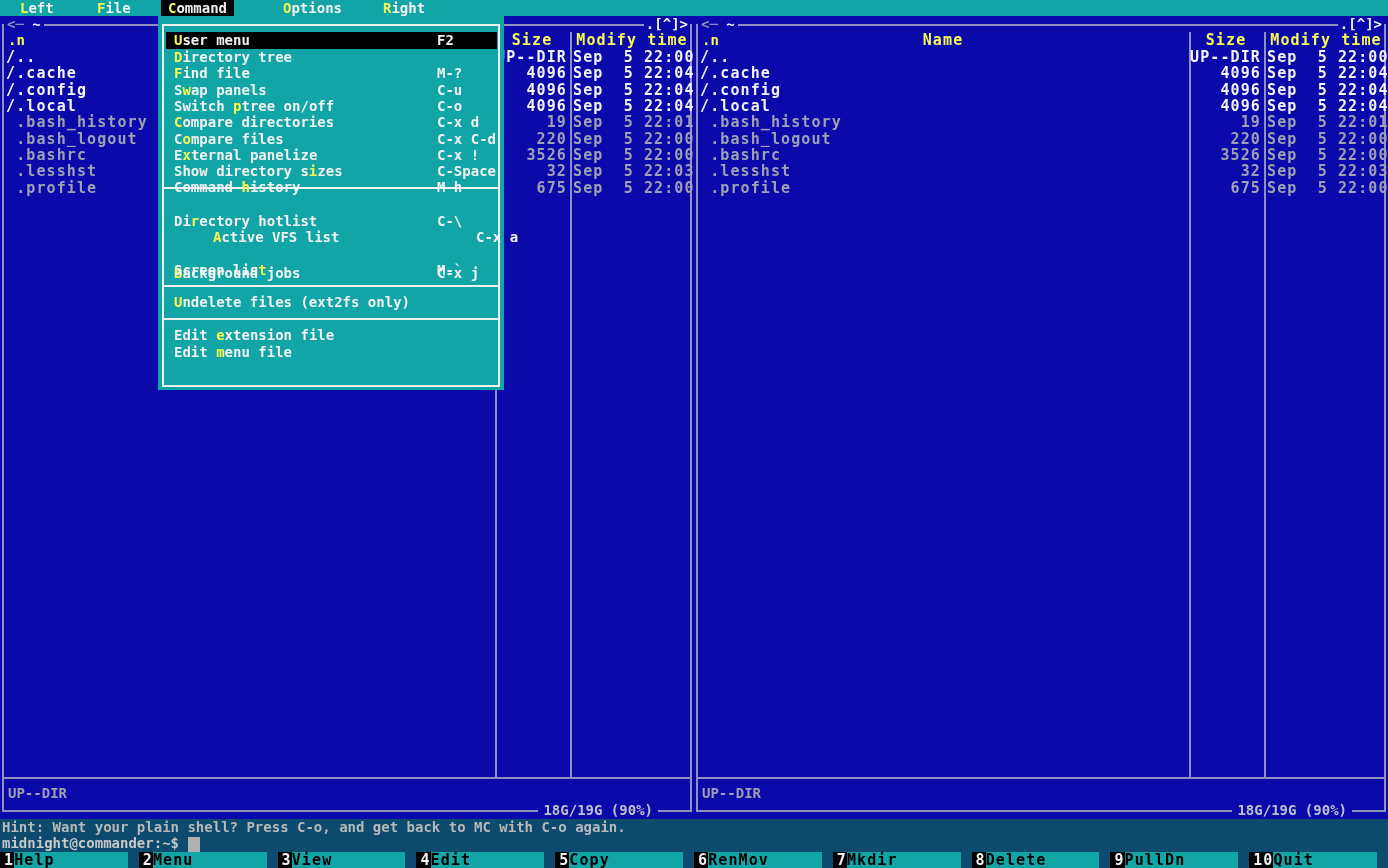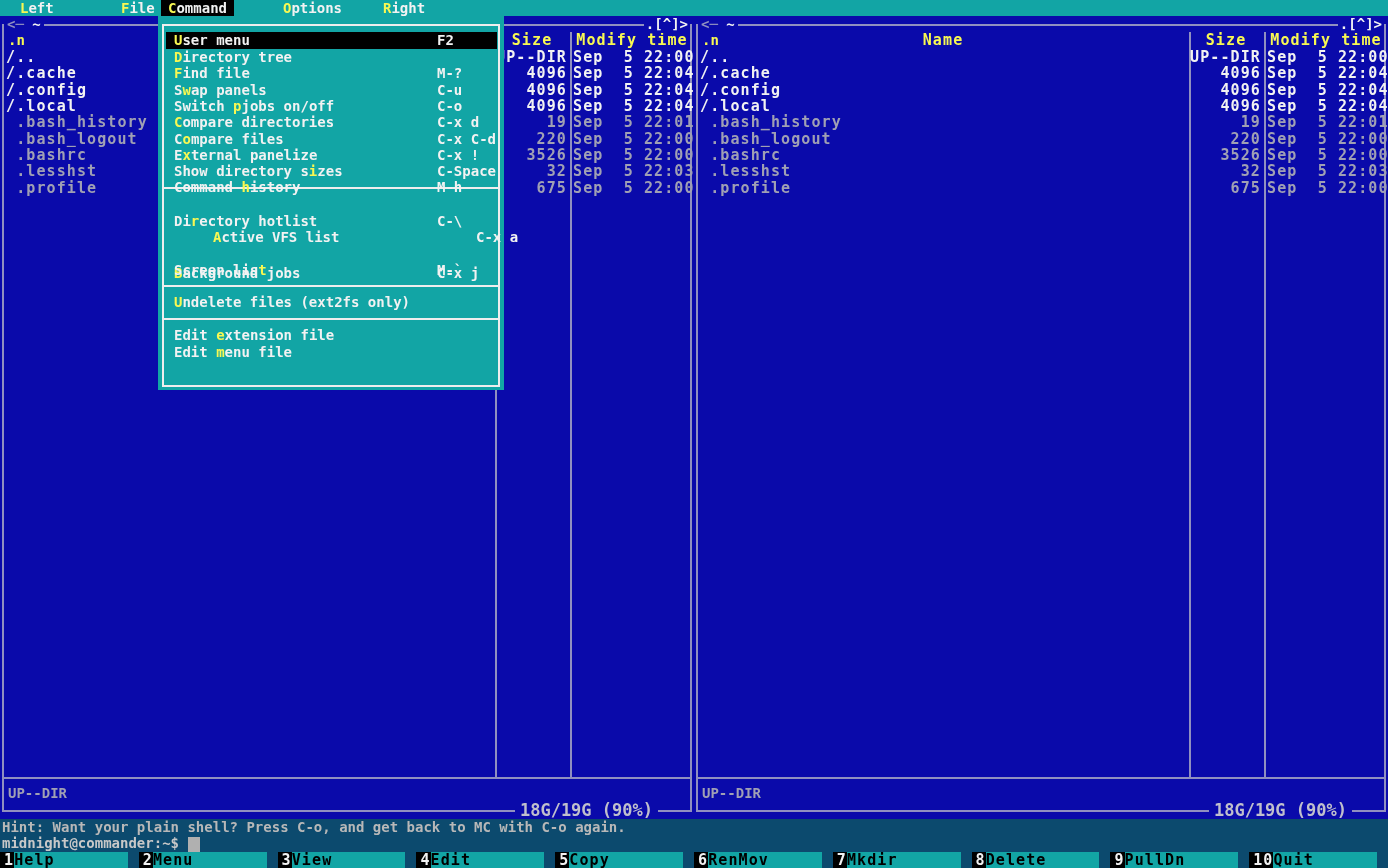--- a/index.html
+++ b/index.html
@@ -25,21 +25,21 @@
   .cornerlab{position:absolute;right:4px;top:0;height:17px;line-height:17px;background:var(--blue);
            font-size:14px;letter-spacing:0;padding:0 2px;color:var(--white);z-index:2;cursor:pointer}
   .hdr{position:absolute;height:17px;line-height:17px;color:var(--yellow);cursor:pointer}
   .prow{position:absolute;left:0;width:694px;height:16.4px;line-height:16.4px;white-space:pre;cursor:default}
   .f-name{position:absolute;left:6px;width:486px;overflow:hidden}
   .f-size{position:absolute;left:495px;width:72px;text-align:right}
   .f-time{position:absolute;left:573px;width:118px}
   .dir{color:var(--white)} .file{color:var(--gray)}
   .ministatus{position:absolute;left:8px;color:var(--gray);font-size:14px;letter-spacing:0;height:17px;line-height:17px}
   .disklab{position:absolute;right:36px;background:var(--blue);color:var(--disk);
-           font-size:17px;letter-spacing:0;height:17px;line-height:17px;padding:0 5px;z-index:2}
+           font-size:14px;letter-spacing:0;height:17px;line-height:17px;padding:0 5px;z-index:2}
   
   .dropdown{position:absolute;left:158px;top:16px;width:346px;height:374px;background:var(--teal);z-index:5;font-size:14px}
   .menu-border{position:absolute;left:4px;right:4px;top:8px;bottom:3px;border:2px solid var(--menuborder)}
   .menu-row{position:absolute;left:8px;width:331px;height:16.4px;line-height:16.4px;color:var(--white);cursor:pointer;white-space:pre}
   .menu-row.sel{background:var(--black)}
   .mi-label{position:absolute;left:8px}
   .mi-sc{position:absolute;left:271px}
   .menu-row .hot{color:var(--yellow)}
   .menu-sep{position:absolute;left:6px;width:334px;height:2px;background:var(--menuborder)}
   
@@ -51,21 +51,21 @@
   .fkey{width:138.8px;height:16.4px;display:flex;cursor:pointer;font-size:15px;letter-spacing:1.1px;line-height:16.4px}
   .fk-num{color:var(--white);padding-left:4px;background:var(--black)}
   .fk-label{flex:1;margin-right:11px;background:var(--teal);color:var(--black);overflow:hidden}
 </style>
 </head>
 <body>
 
 <div class="screen">
   <div id="menubar" class="menubar">
       <div class="mb-item" style="left: 13px;"><span class="hot">L</span><span>eft</span></div>
-      <div class="mb-item" style="left: 90px; margin-left: 24px;"><span class="hot">F</span><span>ile</span></div>
+      <div class="mb-item" style="left: 90px;"><span class="hot">F</span><span>ile</span></div>
       <div class="mb-item sel" style="left: 161px;"><span class="hot">C</span><span>ommand</span></div>
       <div class="mb-item" style="left: 276px;"><span class="hot">O</span><span>ptions</span></div>
       <div class="mb-item" style="left: 376px;"><span class="hot">R</span><span>ight</span></div>
     </div>
   <div id="panel-left" class="panel" style="left:0">
       <div class="pline" style="left: 2px; right: 3px; top: 8px; height: 2px;"></div>
       <div class="pline" style="left: 2px; right: 3px; top: 794px; height: 2px;"></div>
       <div class="pline" style="left: 2px; top: 8px; width: 2px; height: 788px;"></div>
       <div class="pline" style="left: 690px; top: 8px; width: 2px; height: 788px;"></div>
       <div class="pline" style="left: 2px; right: 3px; top: 761px; height: 2px;"></div>
@@ -114,21 +114,21 @@
       <div class="prow file" style="top: 163.77px;"><span class="f-name"> .profile</span><span class="f-size">675</span><span class="f-time">Sep  5 22:00</span></div>
       <div class="ministatus" style="top: 769px;">UP--DIR</div>
       <div class="disklab" style="top: 786px;">18G/19G (90%)</div>
     </div>
   <div id="dropdown" class="dropdown">
     <div class="menu-border"></div>
   <div class="menu-row sel" style="top: 16.377px;"><span class="mi-label"><span class="hot">U</span><span>ser menu</span></span><span class="mi-sc">F2</span></div>
       <div class="menu-row" style="top: 32.754px;"><span class="mi-label"><span class="hot">D</span><span>irectory tree</span></span></div>
       <div class="menu-row" style="top: 49.131px; text-decoration: underline;"><span class="mi-label"><span class="hot">F</span><span>ind file</span></span><span class="mi-sc">M-?</span></div>
       <div class="menu-row" style="top: 65.508px;"><span class="mi-label"><span>S</span><span class="hot">w</span><span>ap panels</span></span><span class="mi-sc">C-u</span></div>
-      <div class="menu-row" style="top: 81.885px;"><span class="mi-label"><span>Switch </span><span class="hot">p</span><span>jobs on/off</span></span><span class="mi-sc">C-o</span></div>
+      <div class="menu-row" style="top: 81.885px;"><span class="mi-label"><span>Switch </span><span class="hot">p</span><span>tree on/off</span></span><span class="mi-sc">C-o</span></div>
       <div class="menu-row" style="top: 98.262px;"><span class="mi-label"><span class="hot">C</span><span>ompare directories</span></span><span class="mi-sc">C-x d</span></div>
       <div class="menu-row" style="top: 114.639px;"><span class="mi-label"><span>C</span><span class="hot">o</span><span>mpare files</span></span><span class="mi-sc">C-x C-d</span></div>
       <div class="menu-row" style="top: 131.016px;"><span class="mi-label"><span>E</span><span class="hot">x</span><span>ternal panelize</span></span><span class="mi-sc">C-x !</span></div>
       <div class="menu-row" style="top: 147.393px;"><span class="mi-label"><span>Show directory s</span><span class="hot">i</span><span>zes</span></span><span class="mi-sc">C-Space</span></div>
       <div class="menu-sep" style="top: 170.77px;"></div>
       <div class="menu-row" style="top: 163px; text-decoration: underline;"><span class="mi-label"><span>Command </span><span class="hot">h</span><span>istory</span></span><span class="mi-sc">M-h</span></div>
       <div class="menu-row" style="top: 196.524px;"><span class="mi-label"><span>Di</span><span class="hot">r</span><span>ectory hotlist</span></span><span class="mi-sc">C-\</span></div>
       <div class="menu-row" style="top: 212.901px; margin-left: 39px;"><span class="mi-label"><span class="hot">A</span><span>ctive VFS list</span></span><span class="mi-sc">C-x a</span></div>
       <div class="menu-row" style="top: 229.278px; margin-top: 20px;"><span class="mi-label"><span class="hot">B</span><span>ackground jobs</span></span><span class="mi-sc">C-x j</span></div>
       <div class="menu-row" style="top: 245.655px;"><span class="mi-label"><span>Screen lis</span><span class="hot">t</span></span><span class="mi-sc">M-`</span></div>

